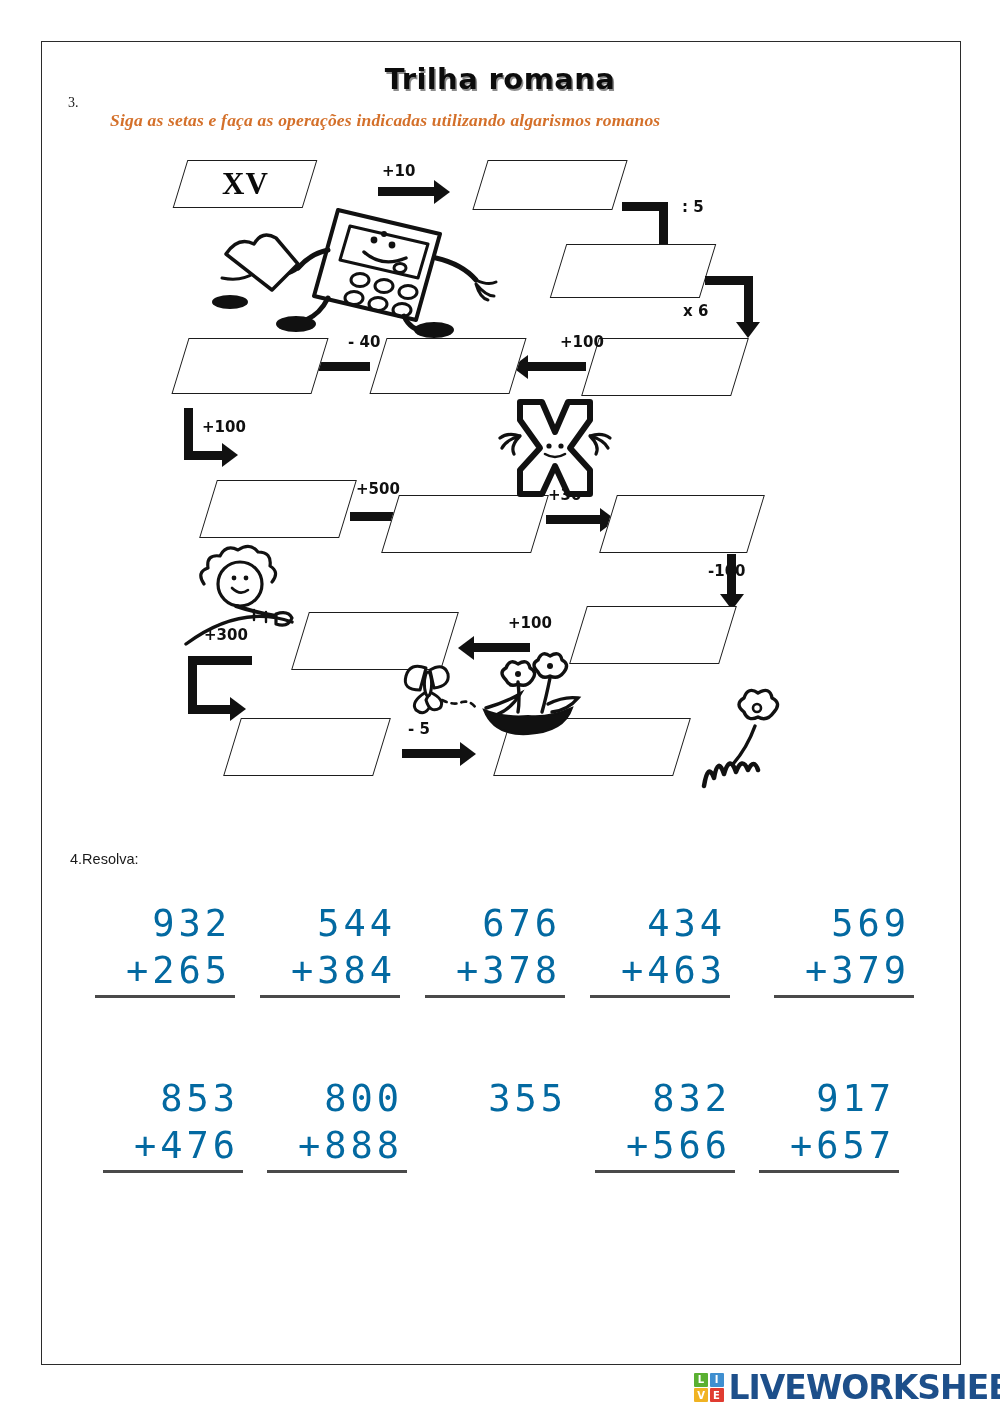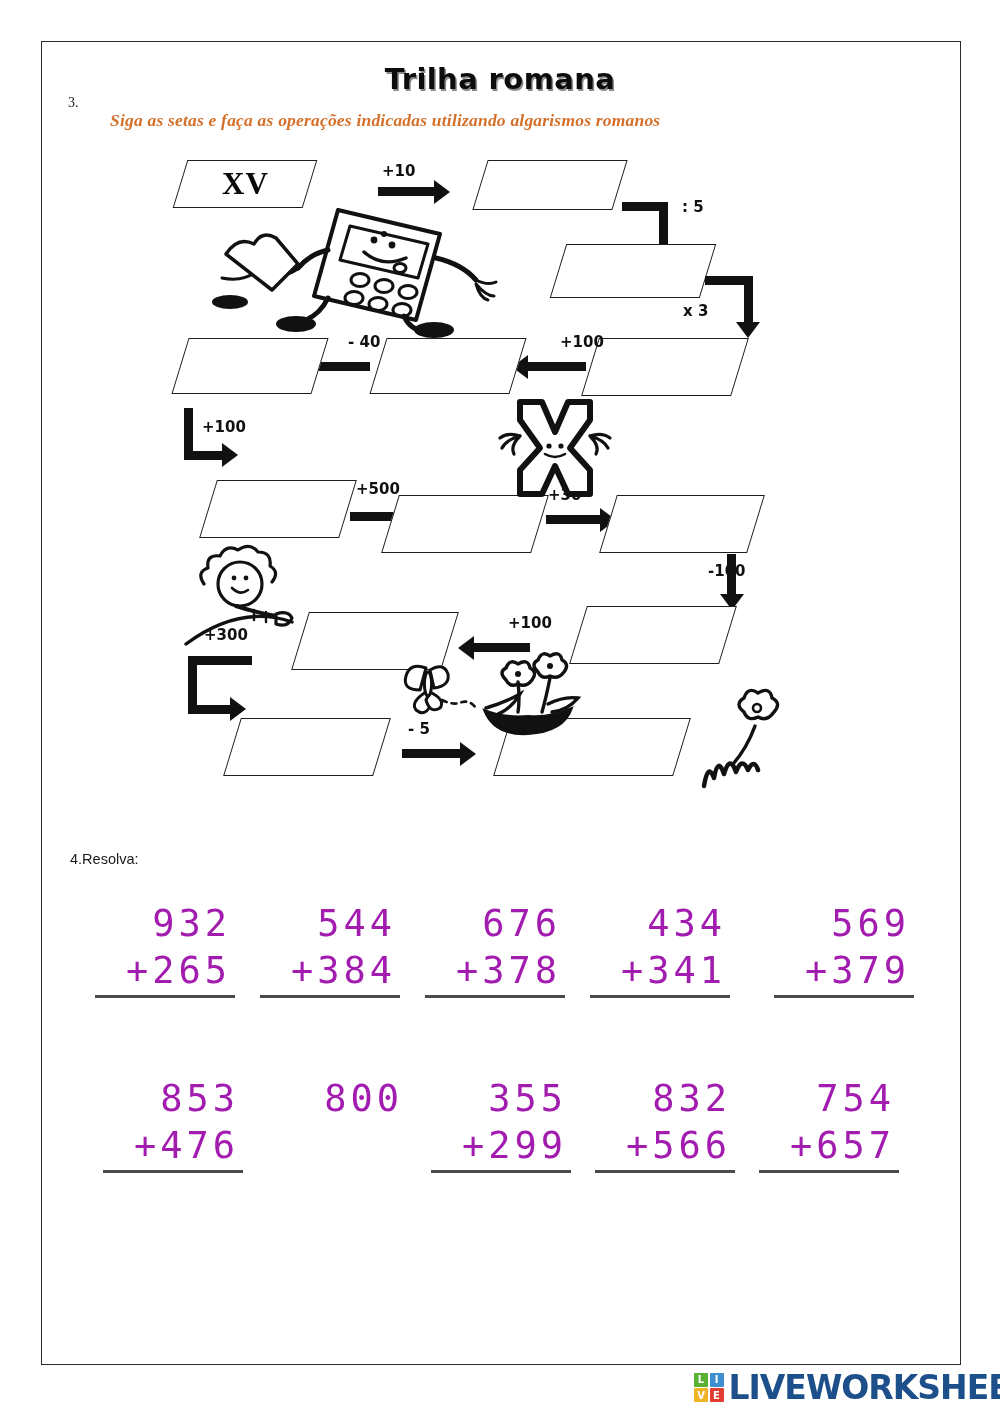--- a/index.html
+++ b/index.html
@@ -92,21 +92,21 @@
   .elbow2 .head{position:absolute;width:0;height:0;border-top:12.5px solid transparent;border-bottom:12.5px solid transparent;border-left:16px solid #111;}
   
   #q4-label{
     position:absolute;left:70px;top:851px;
     font-size:14.5px;color:#1a1a1a;
   }
   .sum-grid{position:absolute;left:95px;width:810px;}
   .sum{
     position:absolute;
     font-family:"DejaVu Sans Mono","Liberation Mono",monospace;
-    font-size:37px;color:#a21caf;
+    font-size:37px;color:#0369a1;
     letter-spacing:4px;
     text-align:right;
     line-height:1.28;
   }
   .sum .top{display:block;padding-right:4px;}
   .sum .bot{display:block;border-bottom:3.5px solid #4a4a4a;padding-right:4px;}
   
   #lw-logo{
     position:absolute;left:694px;top:1368px;
     display:flex;align-items:center;gap:5px;
@@ -158,21 +158,21 @@
   </div>
   <div class="oplabel" style="left:522px;top:48px;">: 5</div>
 
   <div class="cell" style="left:398px;top:94px;width:150px;height:54px;"></div>
 
   <div class="elbow" style="left:545px;top:126px;width:60px;height:66px;">
     <div class="h" style="width:48px;"></div>
     <div class="v" style="left:39px;top:0;height:48px;"></div>
     <div class="head" style="left:31px;top:46px;"></div>
   </div>
-  <div class="oplabel" style="left:523px;top:152px;">x 3</div>
+  <div class="oplabel" style="left:523px;top:152px;">x 6</div>
 
   <div class="cell" style="left:430px;top:188px;width:150px;height:58px;"></div>
 
   <div class="oplabel" style="left:400px;top:183px;">+100</div>
   <div class="arr arr-l" style="left:352px;top:205px;width:76px;height:25px;">
     <div class="shaft" style="left:14px;width:60px;"></div>
     <div class="head"></div>
   </div>
 
   <div class="cell" style="left:218px;top:188px;width:140px;height:56px;"></div>
@@ -368,46 +368,46 @@
   <div class="sum" style="left:165px;width:140px;">
     <span class="top">544</span>
     <span class="bot">+384</span>
   </div>
   <div class="sum" style="left:330px;width:140px;">
     <span class="top">676</span>
     <span class="bot">+378</span>
   </div>
   <div class="sum" style="left:495px;width:140px;">
     <span class="top">434</span>
-    <span class="bot">+341</span>
+    <span class="bot">+463</span>
   </div>
   <div class="sum" style="left:679px;width:140px;">
     <span class="top">569</span>
     <span class="bot">+379</span>
   </div>
 </div>
 
 <div class="sum-grid" style="top:1075px;">
   <div class="sum" style="left:8px;width:140px;">
     <span class="top">853</span>
     <span class="bot">+476</span>
   </div>
   <div class="sum" style="left:172px;width:140px;">
     <span class="top">800</span>
+    <span class="bot">+888</span>
   </div>
   <div class="sum" style="left:336px;width:140px;">
     <span class="top">355</span>
-    <span class="bot">+299</span>
   </div>
   <div class="sum" style="left:500px;width:140px;">
     <span class="top">832</span>
     <span class="bot">+566</span>
   </div>
   <div class="sum" style="left:664px;width:140px;">
-    <span class="top">754</span>
+    <span class="top">917</span>
     <span class="bot">+657</span>
   </div>
 </div>
 
 <div id="lw-logo">
   <div id="lw-tiles">
     <div style="background: rgb(90, 176, 49);">L</div>
     <div style="background: rgb(63, 143, 208);">I</div>
     <div style="background: rgb(240, 179, 35);">V</div>
     <div style="background: rgb(224, 60, 49);">E</div>

